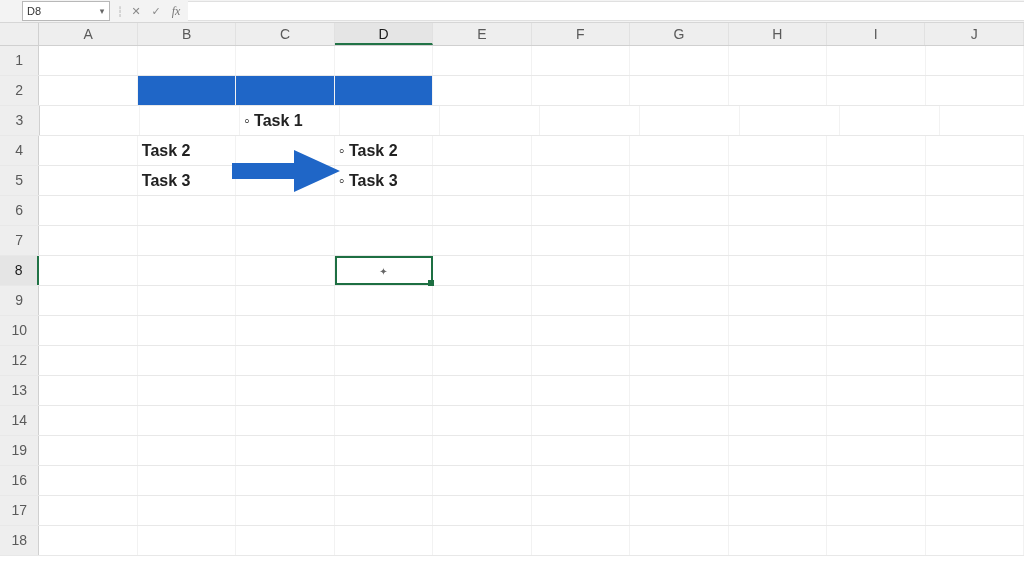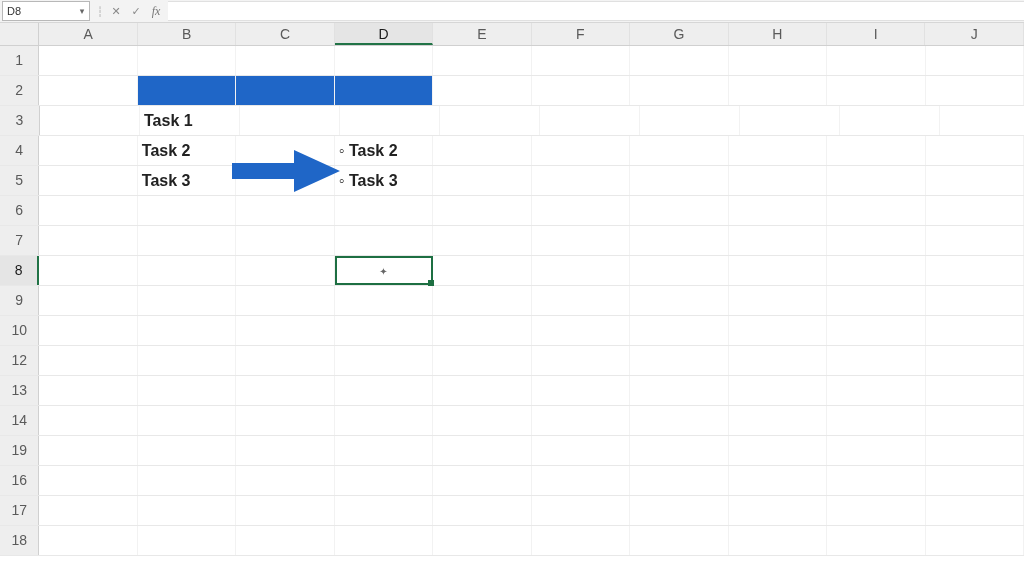--- a/index.html
+++ b/index.html
@@ -15,20 +15,21 @@
   }
 
   
   .formula-bar {
     display: flex;
     align-items: center;
     height: 22px;
     background: #f3f3f3;
     border-bottom: 1px solid #d6d6d6;
     font-size: 11px;
+    padding-left: 20px;
   }
   .name-box-wrap {
     display: flex;
     align-items: center;
     height: 18px;
     background: #ffffff;
     border: 1px solid #b8b8b8;
     margin: 0 4px 0 2px;
     width: 86px;
   }
@@ -245,22 +246,22 @@
       <div class="cell"></div>
       <div class="cell"></div>
       <div class="cell"></div>
       <div class="cell"></div>
       <div class="cell"></div>
     </div>
 
     <div class="row">
       <div class="row-h">3</div>
       <div class="cell"></div>
-      <div class="cell bold">Task 1</div>
-      <div class="cell"></div>
+      <div class="cell"></div>
+      <div class="cell bold">◦ Task 1</div>
       <div class="cell"></div>
       <div class="cell"></div>
       <div class="cell"></div>
       <div class="cell"></div>
       <div class="cell"></div>
       <div class="cell"></div>
     </div>
 
     <div class="row">
       <div class="row-h">4</div>

